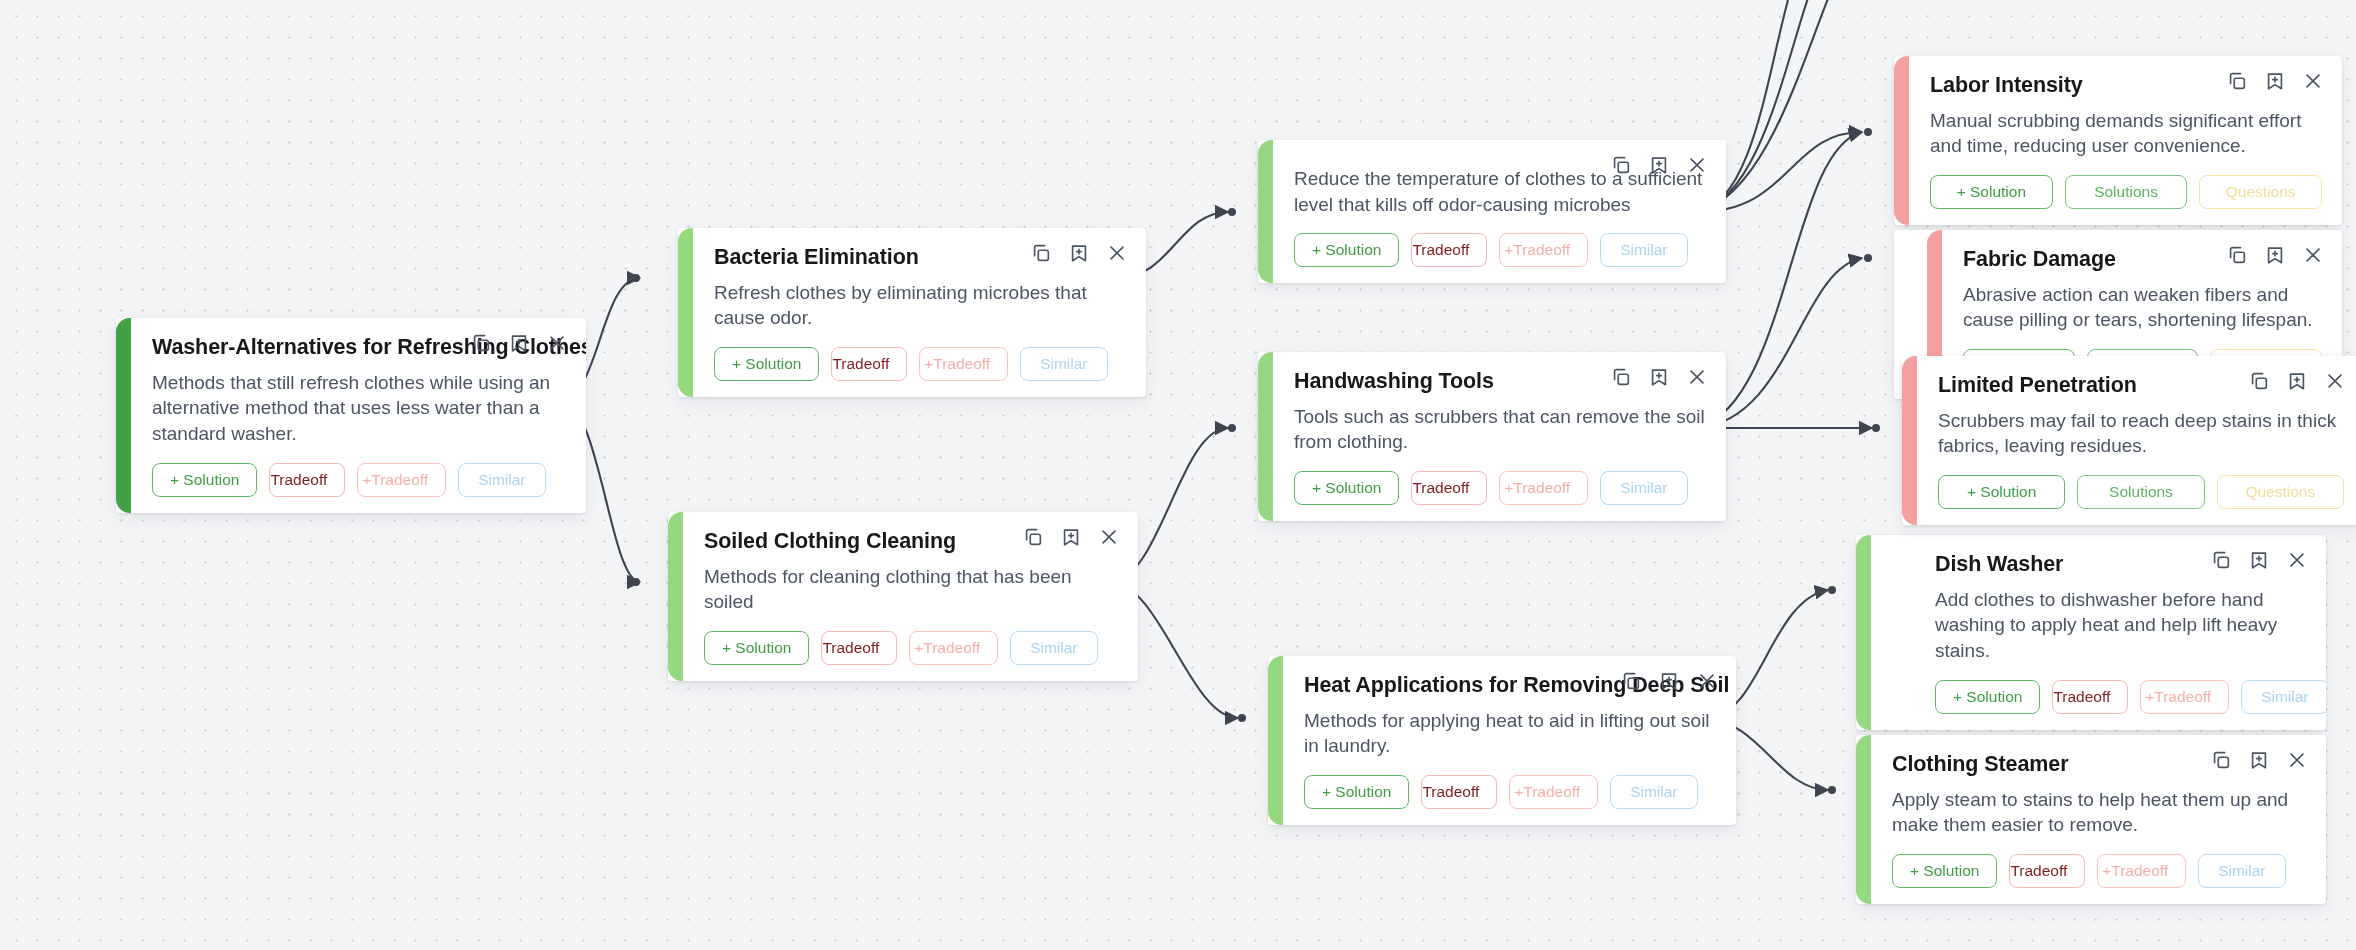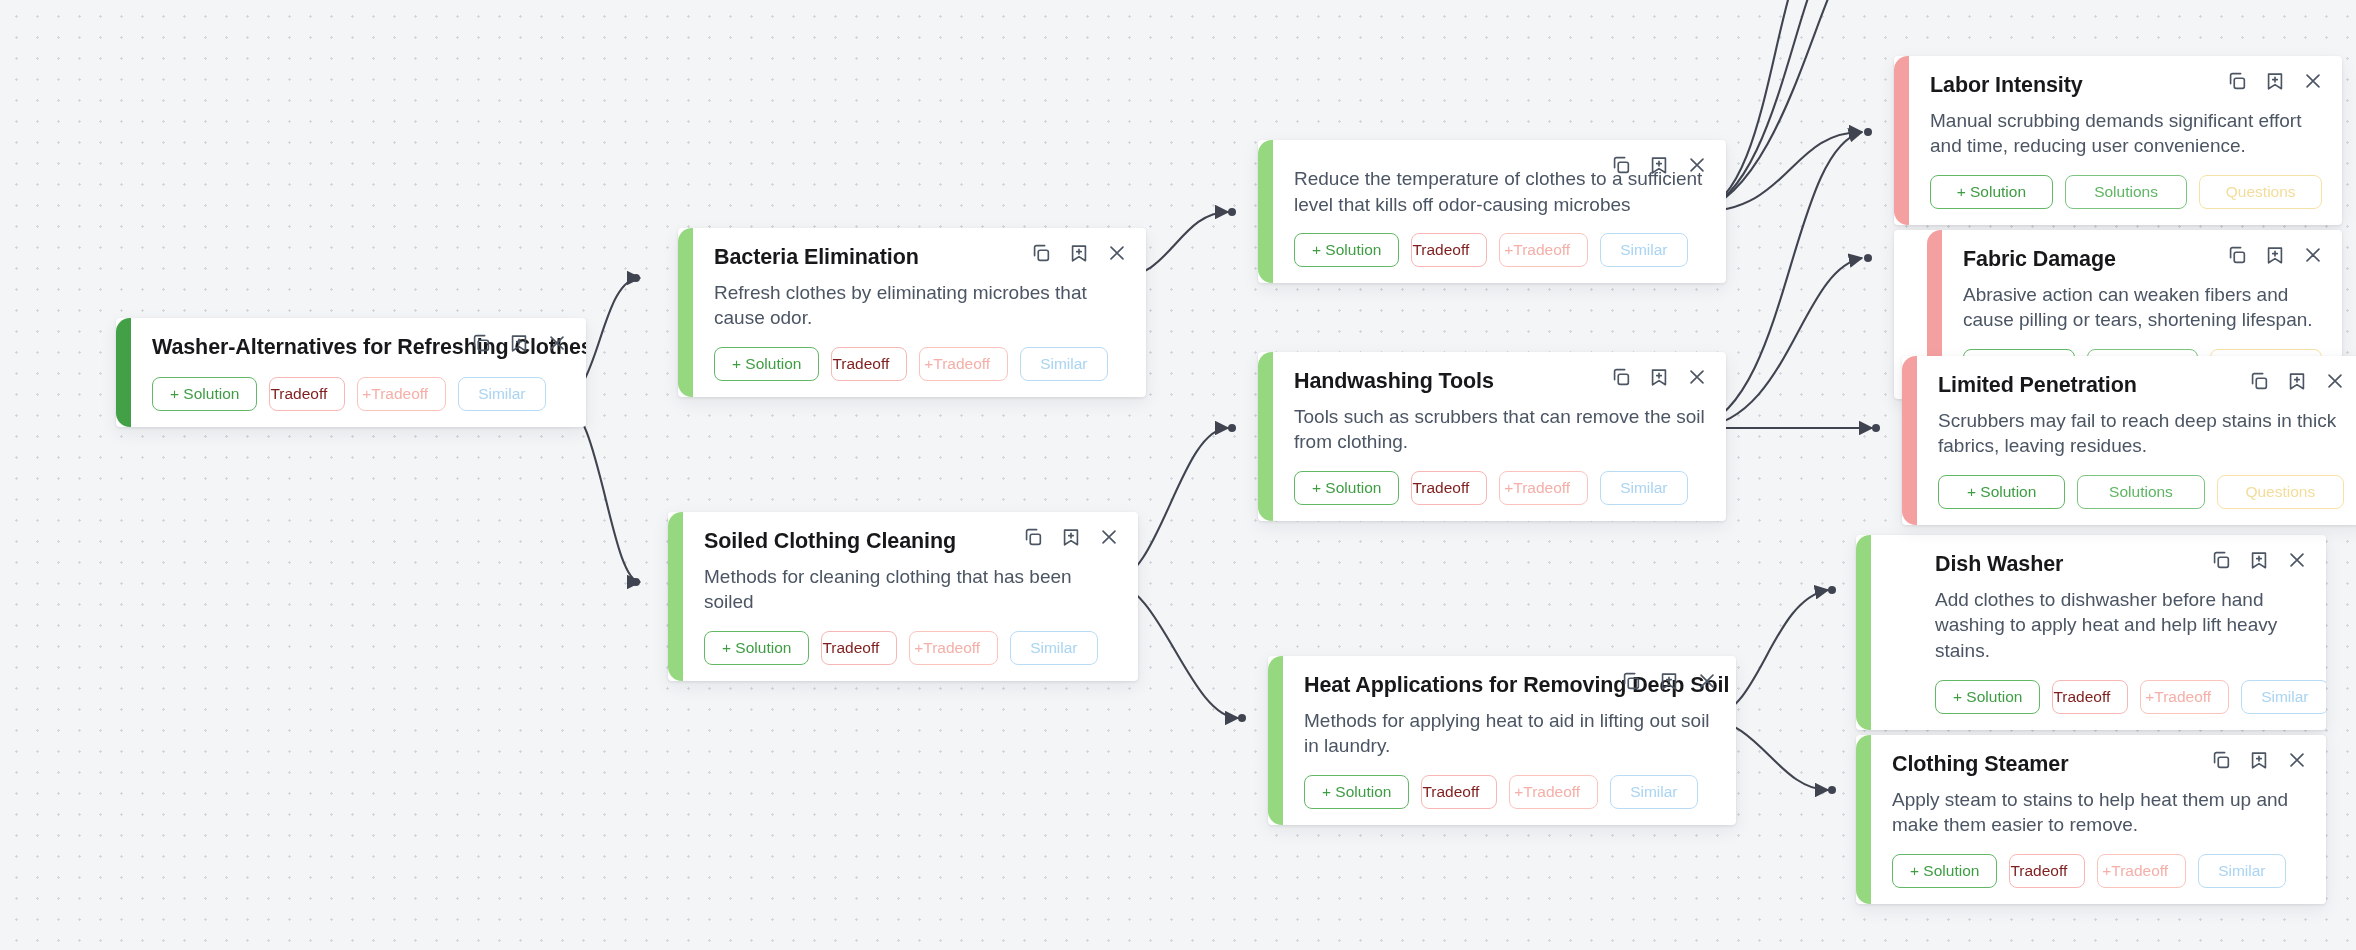--- a/index.html
+++ b/index.html
@@ -158,20 +158,21 @@
               <path d="M12 8v5M9.5 10.5h5"></path>
             </svg>
           </span>
         <span class="ic">
             <svg viewBox="0 0 24 24" fill="none" stroke="currentColor" stroke-width="1.8" stroke-linecap="round">
               <path d="M5.5 5.5l13 13M18.5 5.5l-13 13"></path>
             </svg>
           </span>
       </div>
       <div class="title">Washer-Alternatives for Refreshing Clothes</div>
+      <div class="desc">Methods that still refresh clothes while using an alternative method that uses less water than a standard washer.</div>
       <div class="btnrow">
         <button class="btn solution">+ Solution</button>
         <button class="btn tradeoff">Tradeoff</button>
         <button class="btn ptradeoff">+Tradeoff</button>
         <button class="btn similar">Similar</button>
 
       </div>
     </div>
   </div>
 

